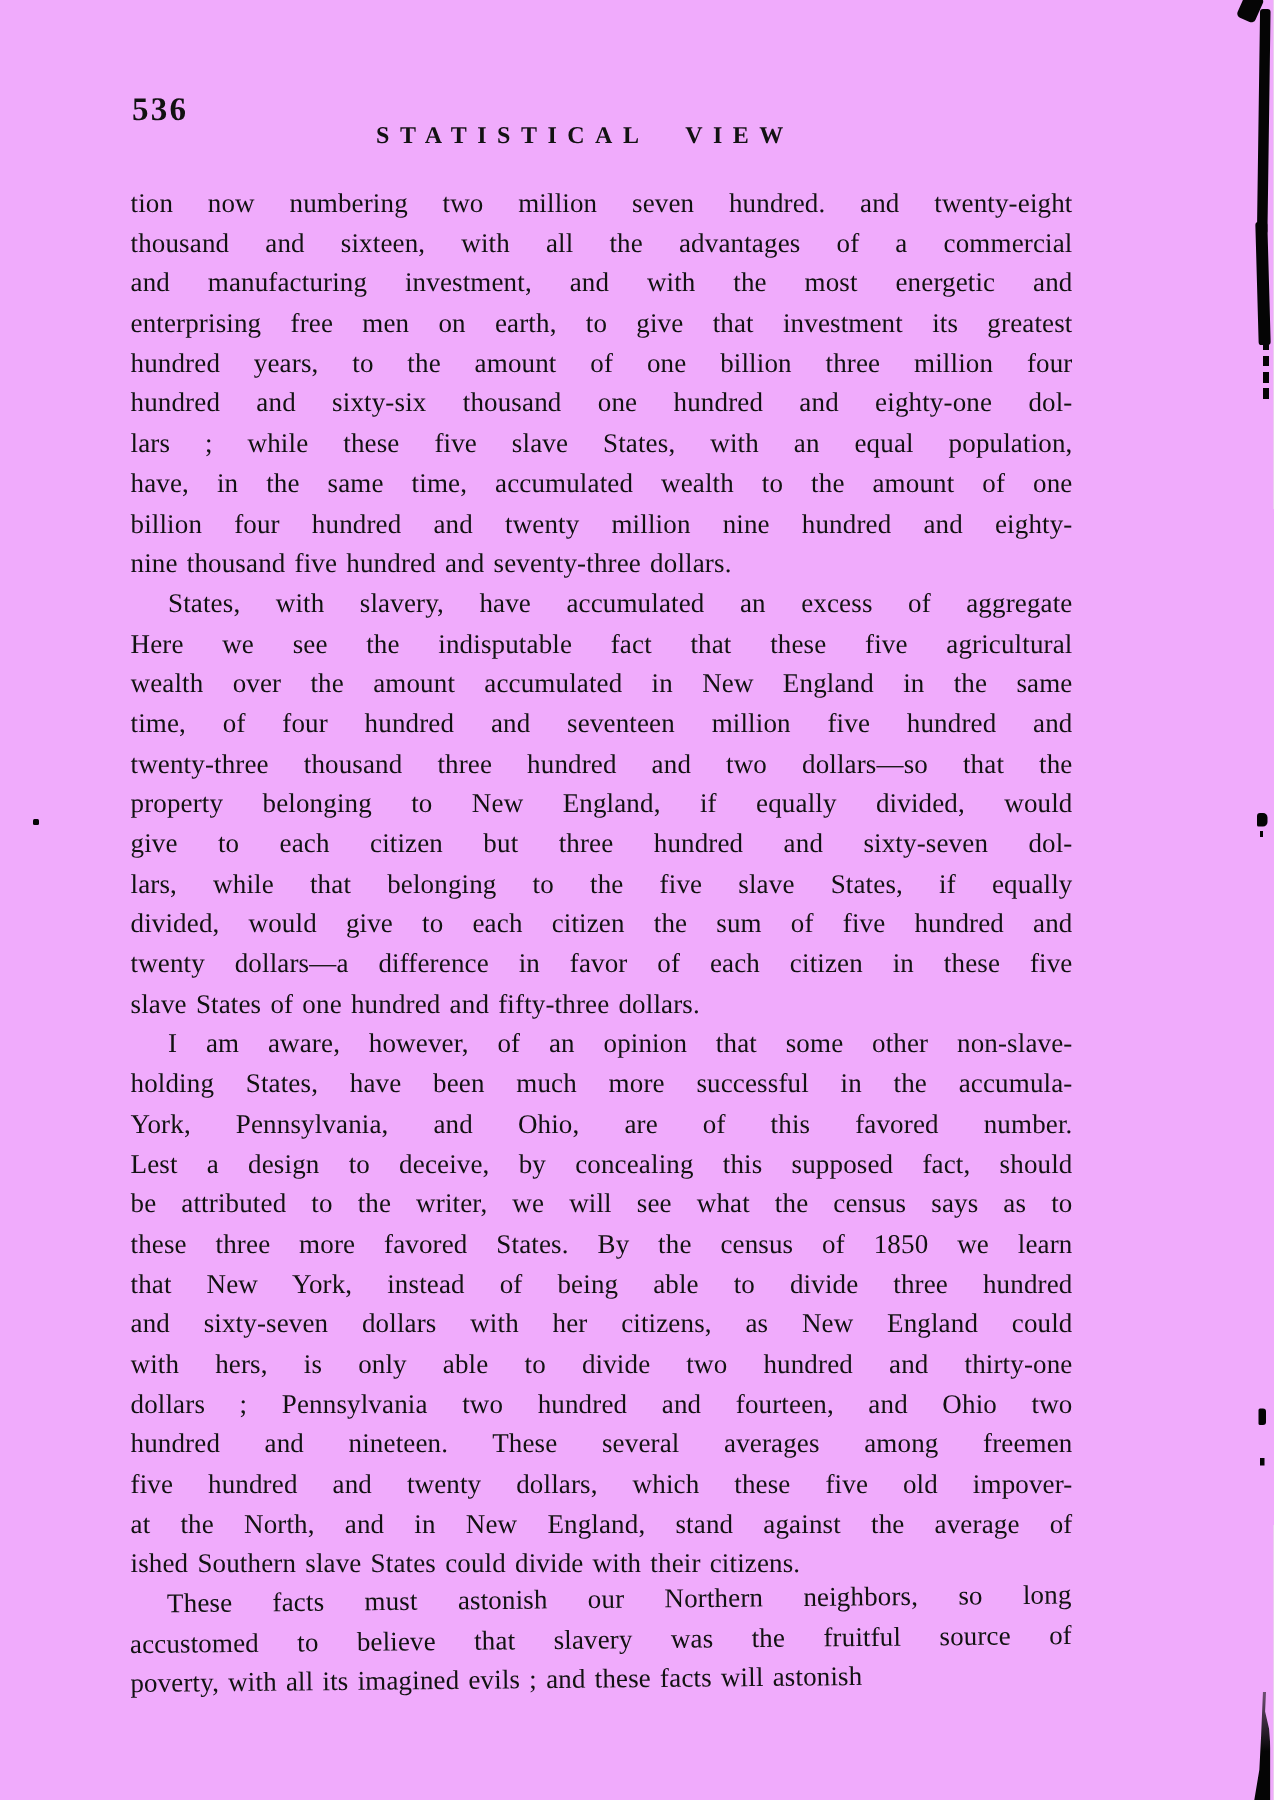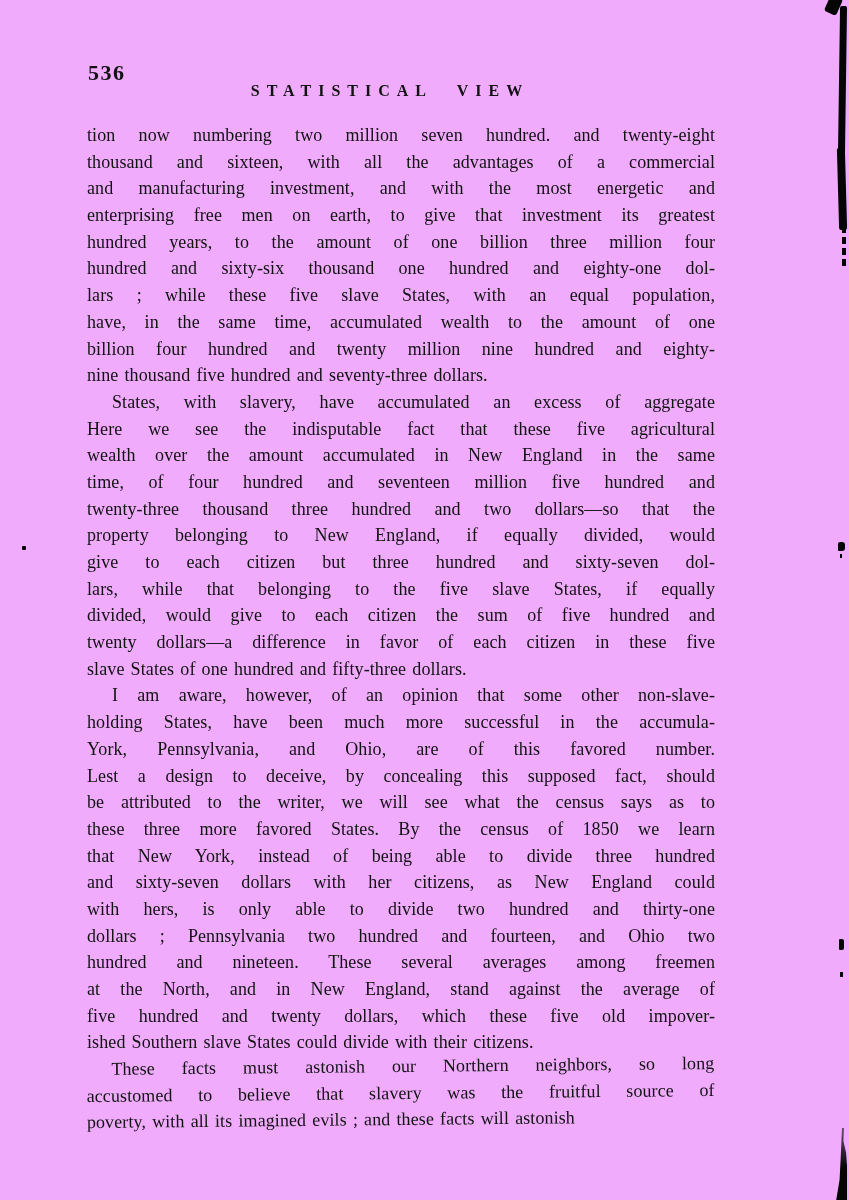--- a/index.html
+++ b/index.html
@@ -116,22 +116,22 @@
         <div class="line">holding States, have been much more successful in the accumula-</div>
         <div class="line">York, Pennsylvania, and Ohio, are of this favored number.</div>
         <div class="line">Lest a design to deceive, by concealing this supposed fact, should</div>
         <div class="line">be attributed to the writer, we will see what the census says as to</div>
         <div class="line">these three more favored States.  By the census of 1850 we learn</div>
         <div class="line">that New York, instead of being able to divide three hundred</div>
         <div class="line">and sixty-seven dollars with her citizens, as New England could</div>
         <div class="line">with hers, is only able to divide two hundred and thirty-one</div>
         <div class="line">dollars ; Pennsylvania two hundred and fourteen, and Ohio two</div>
         <div class="line">hundred and nineteen.  These several averages among freemen</div>
+        <div class="line">five hundred and twenty dollars, which these five old impover-</div>
         <div class="line">at the North, and in New England, stand against the average of</div>
-        <div class="line">five hundred and twenty dollars, which these five old impover-</div>
         <div class="line last">ished Southern slave States could divide with their citizens.</div>
       </div>
       <div class="paragraph">
         <div class="line">These facts must astonish our Northern neighbors, so long</div>
         <div class="line">accustomed to believe that slavery was the fruitful source of</div>
         <div class="line last">poverty, with all its imagined evils ; and these facts will astonish</div>
       </div>
     </div>
 
   <div class="artifact gutter-top-hook"></div>

